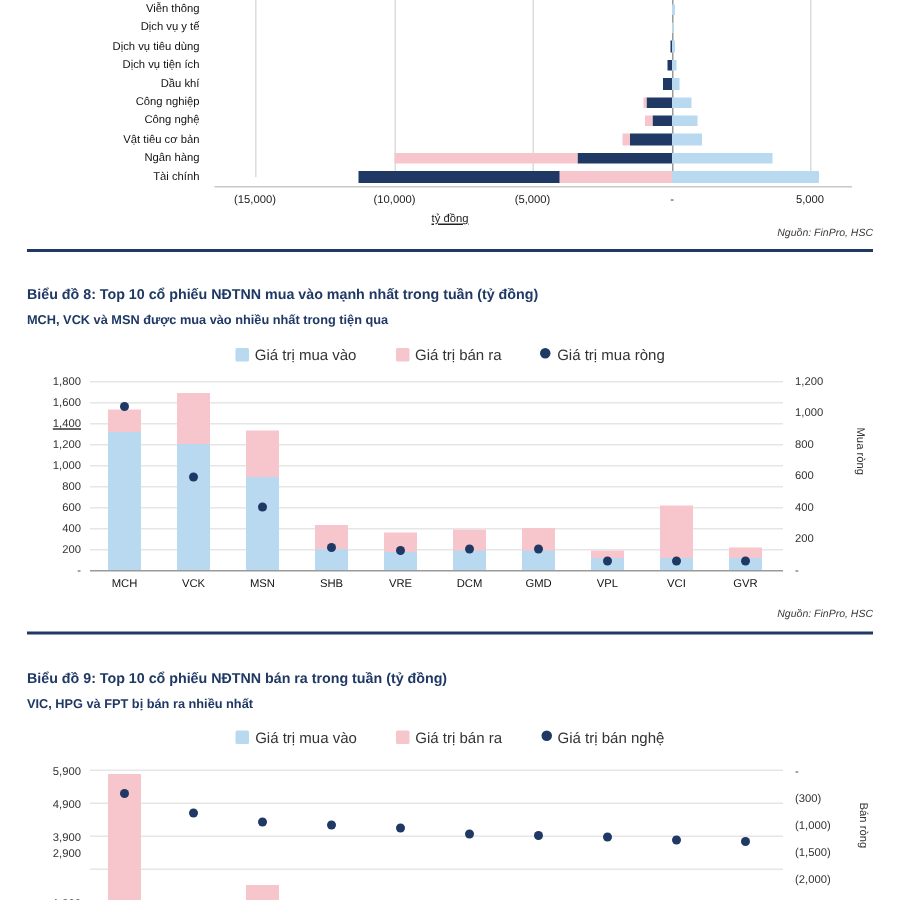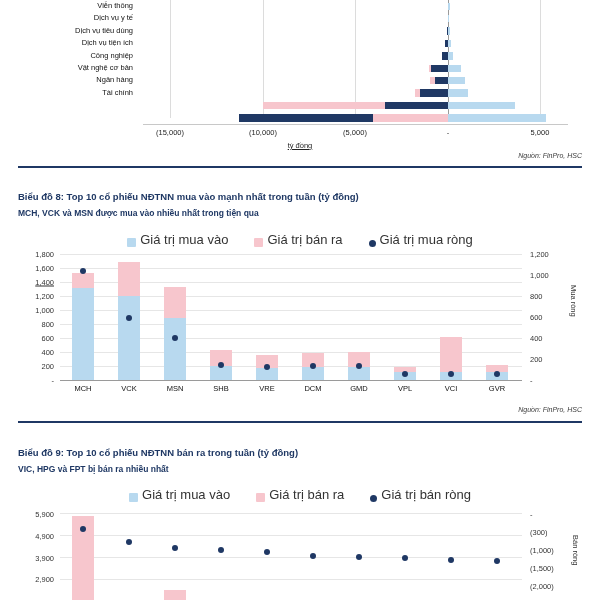--- a/index.html
+++ b/index.html
@@ -7,21 +7,21 @@
     width:600px;height:600px;overflow:hidden;background:#ffffff;
     font-family:"Liberation Sans", sans-serif;color:#1a1a1a;
   }
   .page{position:relative;width:600px;height:600px;}
   .src{font-size:7px;color:#3a3a3a;font-style:italic;text-align:right;}
   .rule{height:2px;background:#1f3864;}
   .sect-title{font-size:9.5px;font-weight:bold;color:#1f3864;}
   .sect-sub{font-size:8.5px;font-weight:bold;color:#1f3864;}
   .axis-line{background:#c8c8c8;}
   .legend{display:flex;justify-content:center;gap:26px;align-items:center;}
-  .legend-item{display:flex;align-items:flex-end;gap:4px;font-size:13px;color:#333;}
+  .legend-item{display:flex;align-items:flex-start;gap:4px;font-size:10px;color:#333;}
   .sw{width:9px;height:9px;border-radius:1px;display:inline-block;}
   .swdot{width:7px;height:7px;border-radius:50%;background:#1f3864;display:inline-block;}
 
   
   #c7{position:absolute;left:18px;top:0;width:564px;height:140px;background:#fff;}
   #c7 .cats{position:absolute;left:0;top:0;width:120px;}
   #c7 .cat{height:12.4px;line-height:12.4px;font-size:7.5px;text-align:right;padding-right:5px;color:#111;}
   #c7 .plot{position:absolute;left:125px;top:0;right:14px;height:118px;}
   #c7 .vline{position:absolute;top:0;bottom:0;width:1px;background:#dcdcdc;}
   #c7 .row{position:relative;height:12.4px;}
@@ -44,22 +44,24 @@
 
 <div class="page">
 
   <div id="c7">
 
     <div class="cats">
       <div class="cat">Viễn thông</div>
       <div class="cat">Dịch vụ y tế</div>
       <div class="cat">Dịch vụ tiêu dùng</div>
       <div class="cat">Dịch vụ tiện ích</div>
+      <div class="cat">Dầu khí</div>
       <div class="cat">Công nghiệp</div>
-      <div class="cat">Vật nghệ cơ bản</div>
+      <div class="cat">Công nghệ</div>
+      <div class="cat">Vật tiêu cơ bản</div>
       <div class="cat">Ngân hàng</div>
       <div class="cat">Tài chính</div>
     </div>
 
     <div class="plot">
 
       <div class="vline" style="left:27px;"></div>
       <div class="vline" style="left:120px;"></div>
       <div class="vline" style="left:212px;"></div>
       <div class="vline" style="left:305px;background:#9a9a9a;"></div>
@@ -239,21 +241,21 @@
     <span class="legend-item">
       <span class="sw" style="background:#b8d9ef;"></span>
       <span>Giá trị mua vào</span>
     </span>
     <span class="legend-item">
       <span class="sw" style="background:#f7c6cd;"></span>
       <span>Giá trị bán ra</span>
     </span>
     <span class="legend-item">
       <span class="swdot"></span>
-      <span>Giá trị bán ròng</span>
+      <span>Giá trị bán nghệ</span>
     </span>
   </div>
 
   <div id="c9" style="position:absolute;left:18px;top:505px;width:564px;height:95px;overflow:hidden;">
     <div class="colplot" style="left:42px;top:4px;width:462px;height:95px;">
       <div class="gl" style="top:4px;"></div>
       <div class="gl" style="top:26px;"></div>
       <div class="gl" style="top:48px;"></div>
       <div class="gl" style="top:70px;"></div>
 
@@ -269,21 +271,21 @@
       <div class="dot" style="left:253px;bottom:48px;"></div>
       <div class="dot" style="left:299px;bottom:47px;"></div>
       <div class="dot" style="left:345px;bottom:46px;"></div>
       <div class="dot" style="left:391px;bottom:44px;"></div>
       <div class="dot" style="left:437px;bottom:43px;"></div>
     </div>
 
     <div class="ylab" style="left:0;top:9px;width:36px;">5,900</div>
     <div class="ylab" style="left:0;top:31px;width:36px;">4,900</div>
     <div class="ylab" style="left:0;top:53px;width:36px;">3,900</div>
-    <div class="ylab" style="left:0;top:74px;width:36px;">2,900</div>
+    <div class="ylab" style="left:0;top:64px;width:36px;">2,900</div>
     <div class="ylab" style="left:0;top:97px;width:36px;">1,900</div>
 
     <div class="yrlab" style="left:512px;top:9px;width:40px;">-</div>
     <div class="yrlab" style="left:512px;top:27px;width:40px;">(300)</div>
     <div class="yrlab" style="left:512px;top:45px;width:40px;">(1,000)</div>
     <div class="yrlab" style="left:512px;top:63px;width:40px;">(1,500)</div>
     <div class="yrlab" style="left:512px;top:81px;width:40px;">(2,000)</div>
     <div class="yrlab" style="left:512px;top:99px;width:40px;">(2,500)</div>
 
     <div class="vtitle" style="left:553px;top:30px;">Bán ròng</div>

